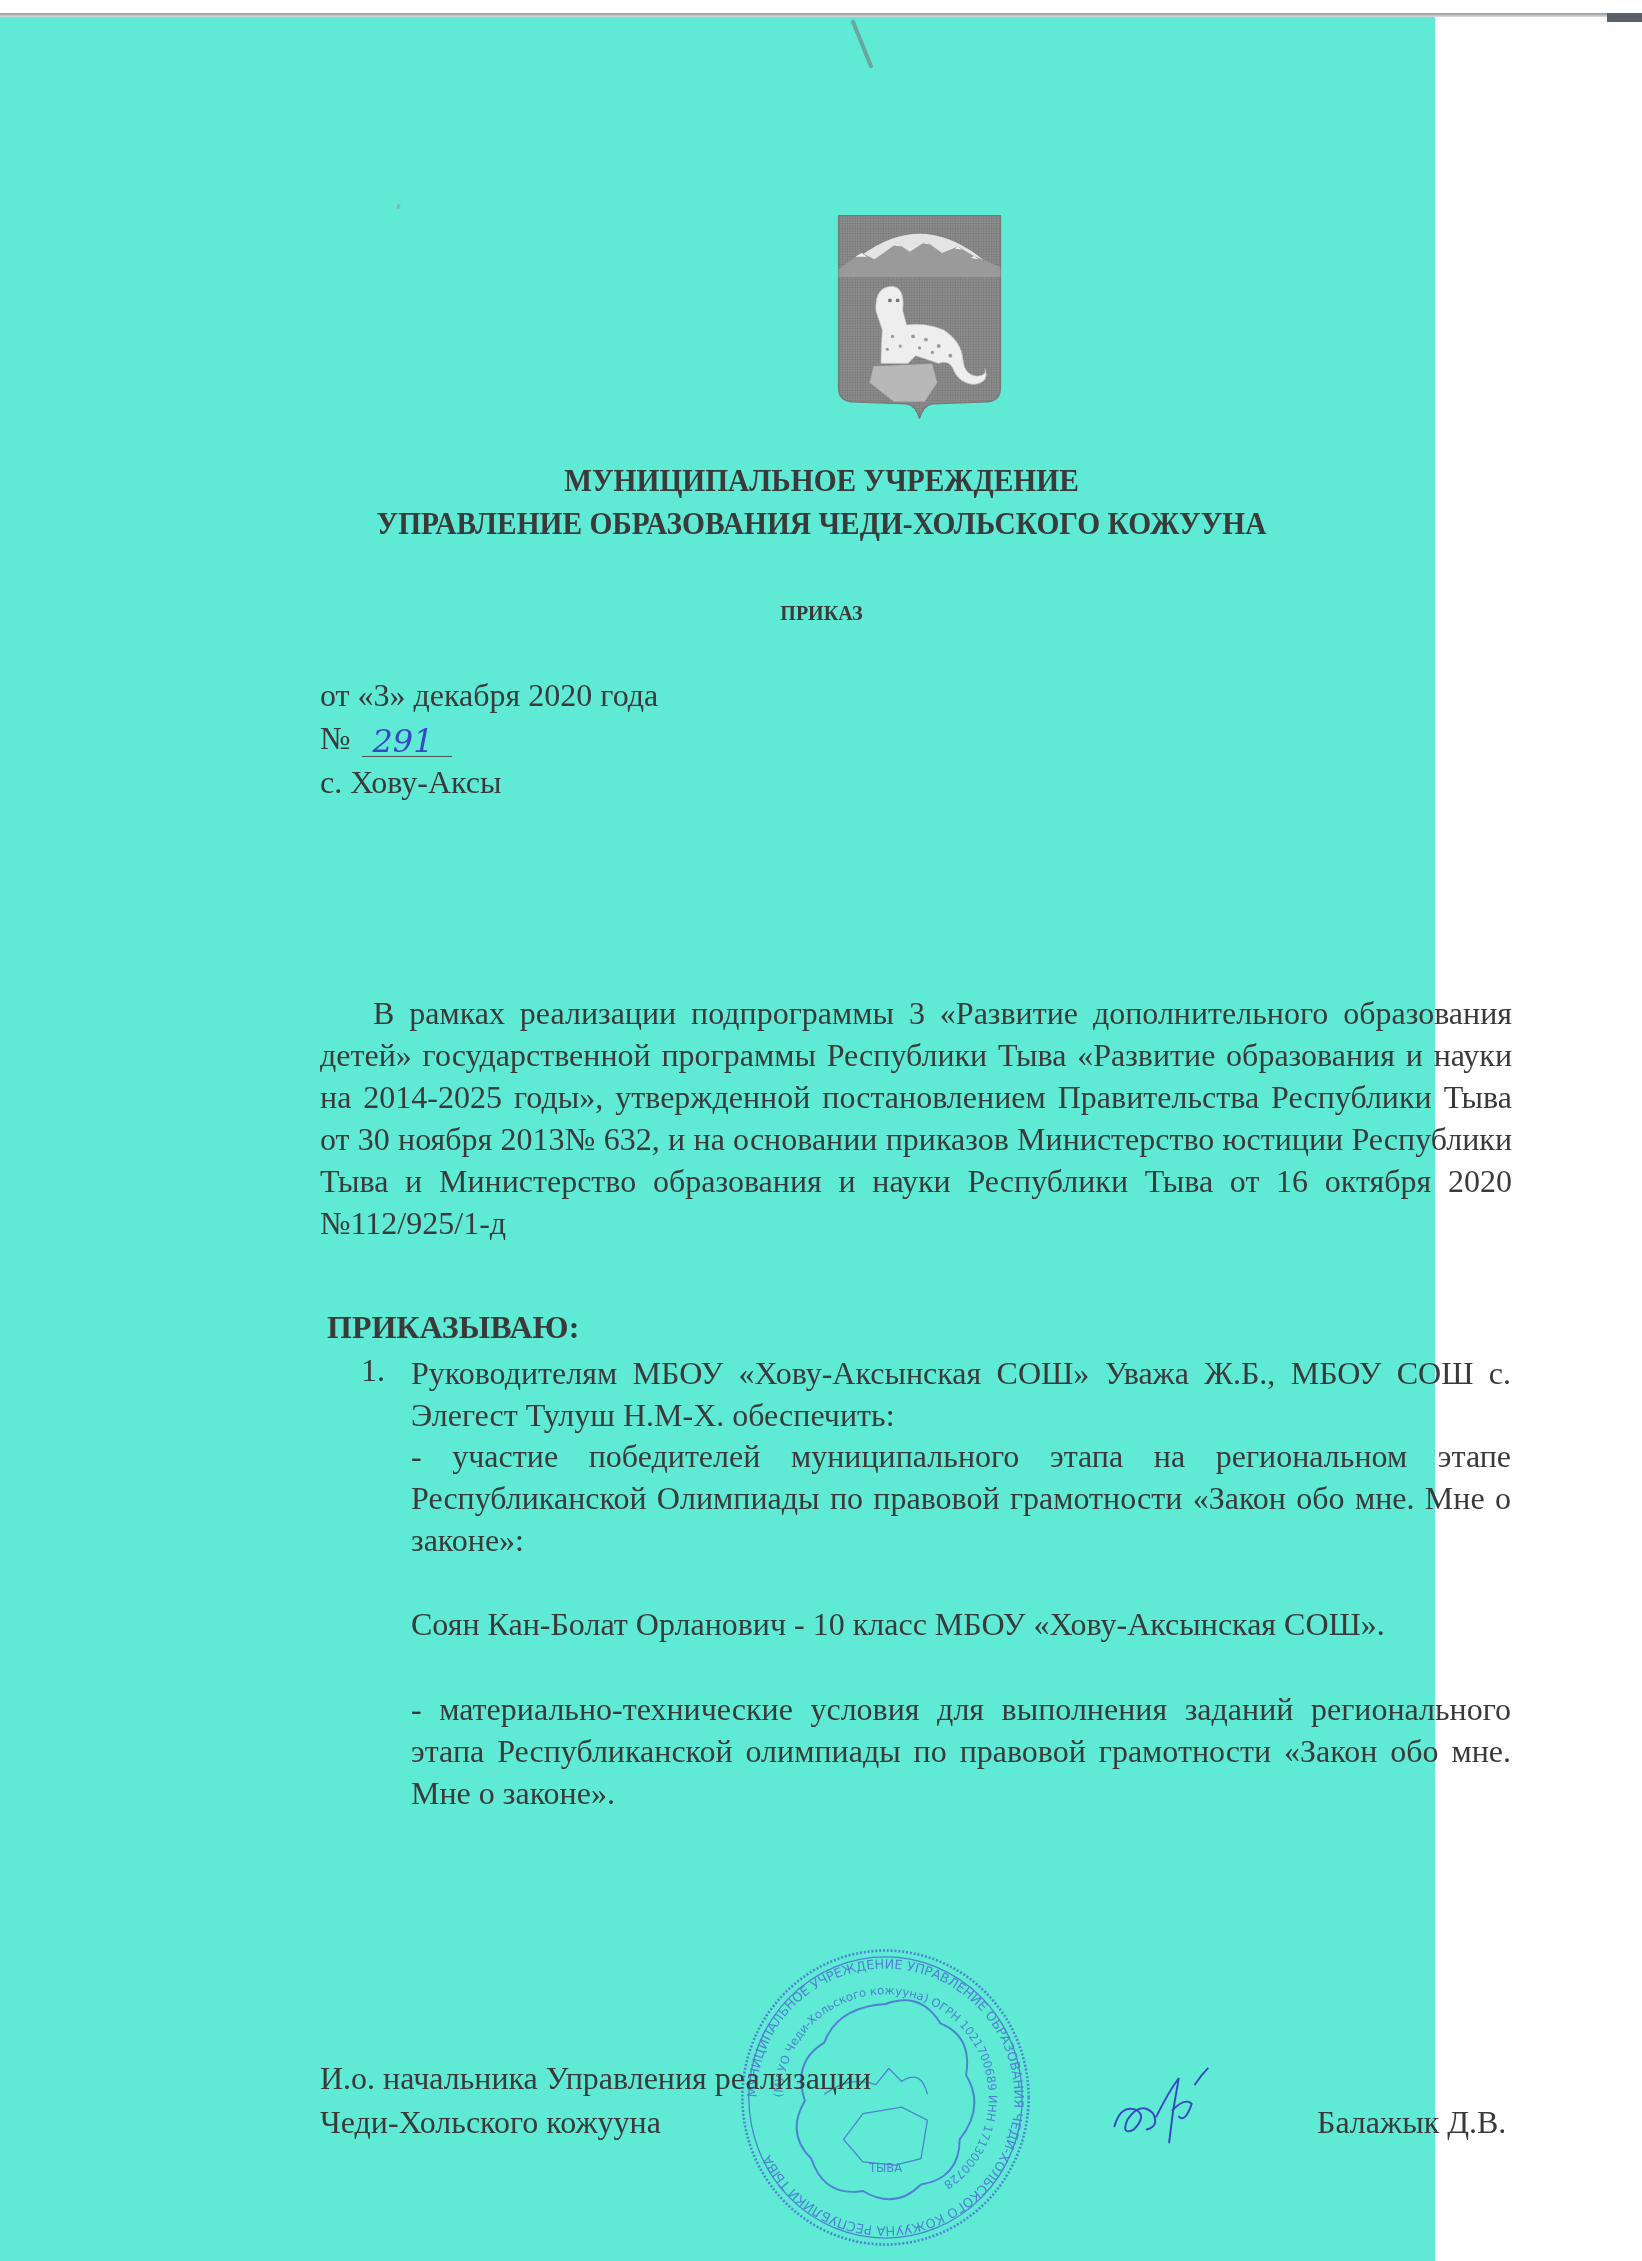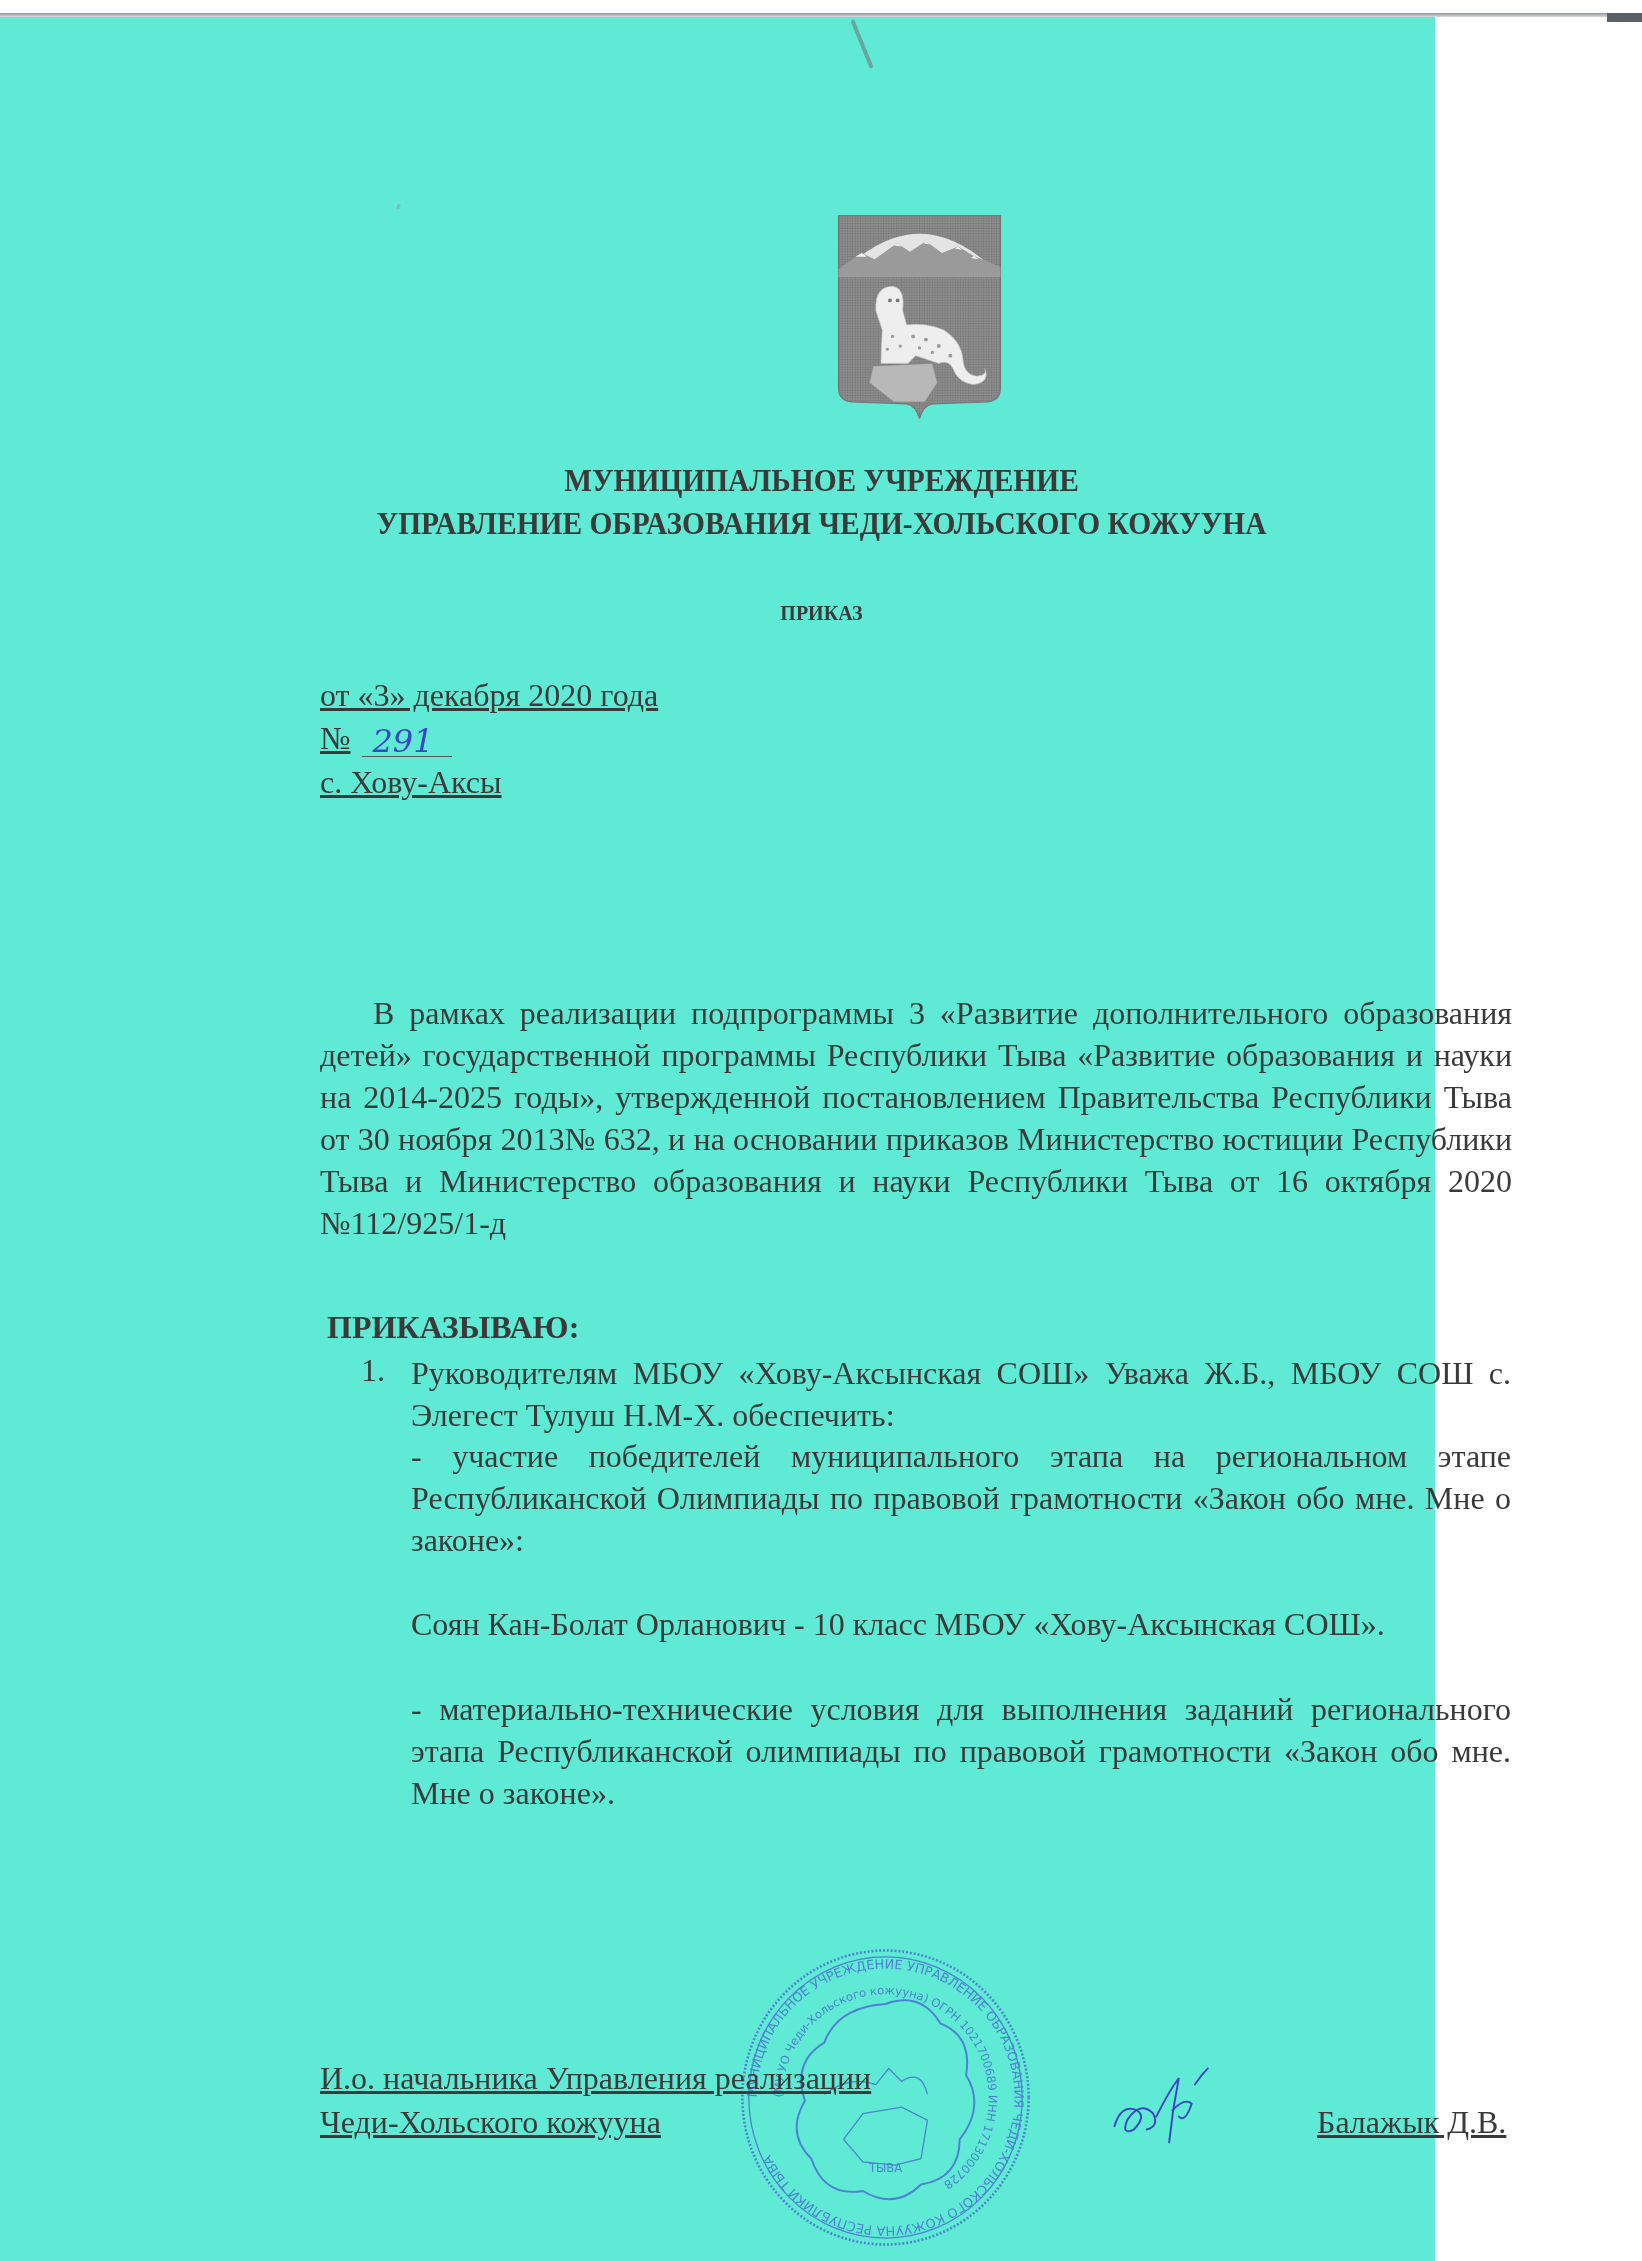--- a/index.html
+++ b/index.html
@@ -18,21 +18,21 @@
 
     
     .coat-of-arms { position: absolute; left: 836px; top: 201px; width: 167px; height: 205px; }
 
     .center { position: absolute; left: 0; width: 1643px; text-align: center; }
     .org-line { font-weight: bold; font-size: 32px; letter-spacing: 0px; transform: scaleX(0.92); }
     #org1 { top: 449px; }
     #org2 { top: 492px; }
     #doc-type { top: 589px; font-weight: bold; font-size: 20px; }
 
-    .abs { position: absolute; font-size: 32px; white-space: nowrap; text-decoration: underline; }
+    .abs { position: absolute; font-size: 32px; white-space: nowrap; }
     #date-line { left: 320px; top: 664px; }
     #number-line { left: 320px; top: 707px; }
     #number-line .num { display: inline-block; width: 90px; border-bottom: 1.9px solid #555; margin-left: 11.6px; height: 33px; vertical-align: bottom; position: relative; }
     #number-line .num span { position: absolute; left: 10.3px; top: -1.3px; color: #3b46c4; font-family: "DejaVu Serif", serif; font-style: italic; font-size: 32px; }
     #place-line { left: 320px; top: 751px; }
 
     .title-block { position: absolute; left: 322px; width: 1192px; top: 823px; text-align: center; font-weight: bold; font-size: 32px; line-height: 44px; }
 
     .justify { position: absolute; font-size: 32px; line-height: 42px; text-align: justify; text-align-last: left; }
     #preamble { left: 320px; top: 979px; width: 1192px; text-indent: 53px; }

